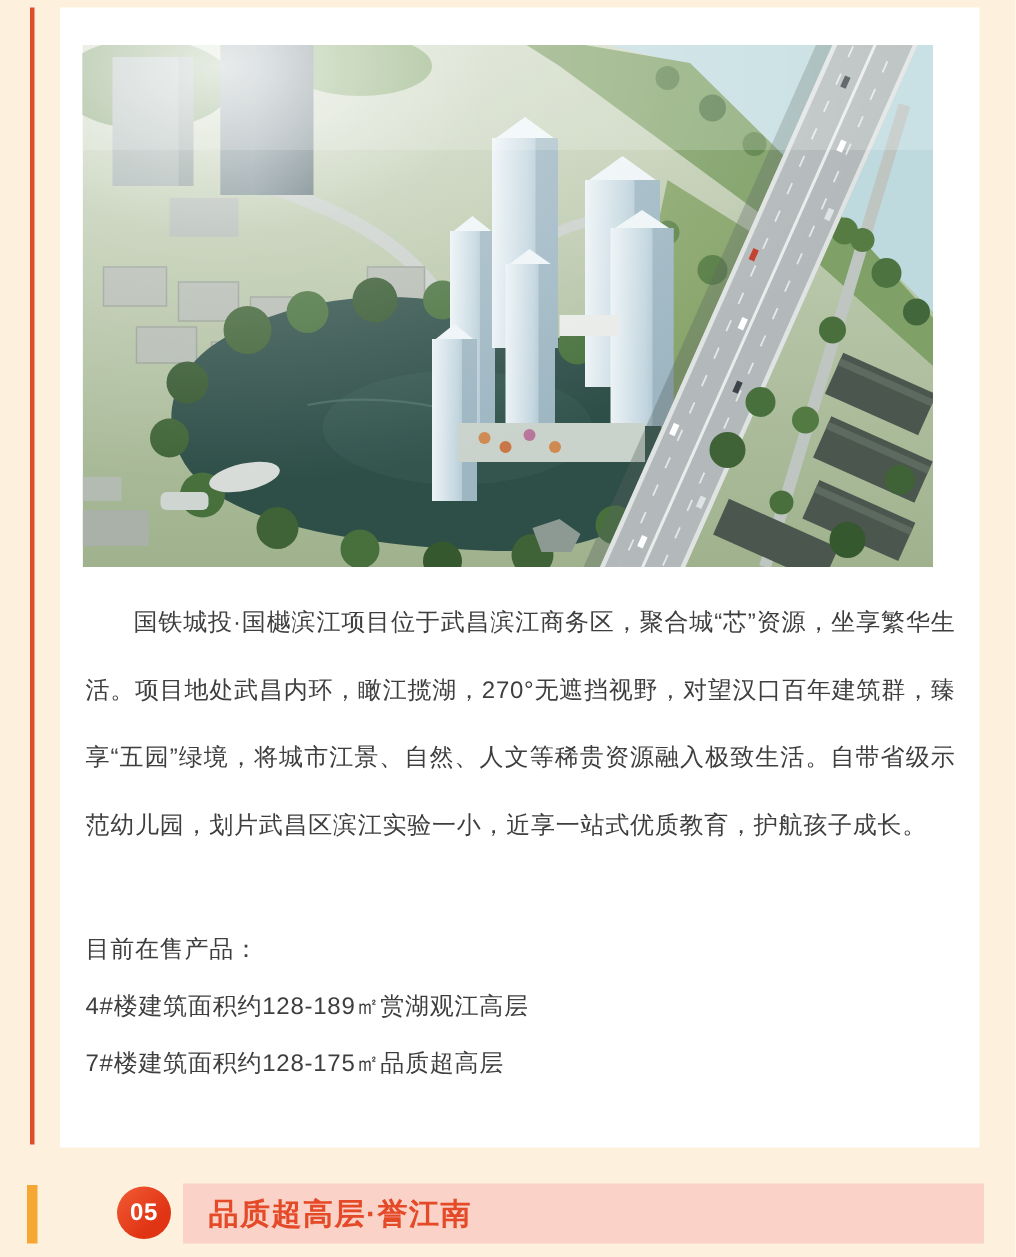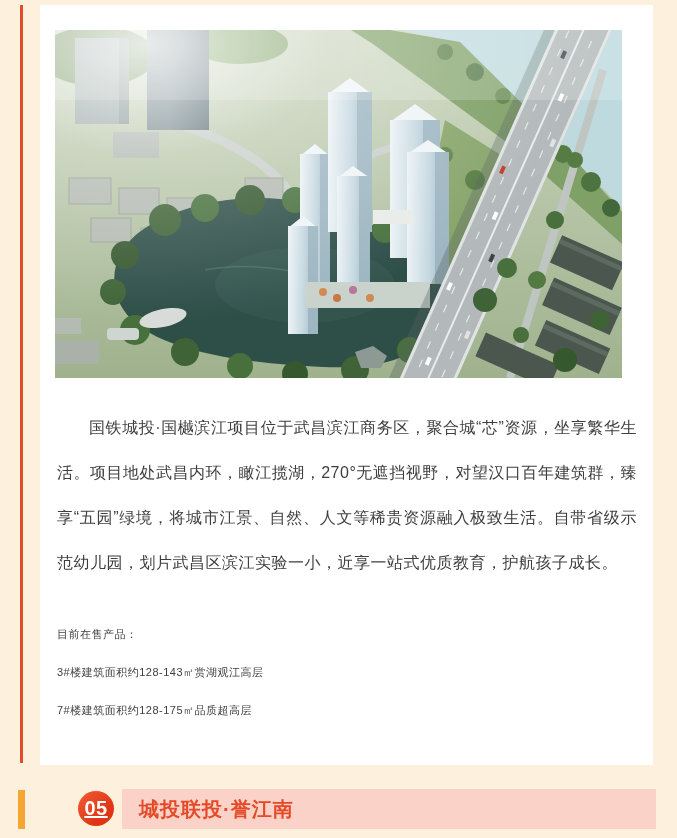--- a/index.html
+++ b/index.html
@@ -17,43 +17,42 @@
   .card {
     position:absolute; left:40px; top:5px; width:613px; height:760px;
     background:#ffffff;
   }
   .hero {
     position:absolute; left:15px; top:25px; width:567px; height:348px;
     display:block; overflow:hidden;
   }
   .hero svg { display:block; width:567px; height:348px; }
   .body-text {
-    position:absolute; left:17px; top:400px; width:580px;
+    position:absolute; left:17px; top:388px; width:580px;
     color:#3e3e3e; font-size:16px; line-height:45px;
     letter-spacing:0.5px; text-align:justify;
   }
   .body-text p { text-indent:2em; }
   .products {
     position:absolute; left:17px; top:610px; width:580px;
-    color:#3e3e3e; font-size:11px; line-height:38px;
+    color:#3e3e3e; font-size:16px; line-height:38px;
     letter-spacing:0.5px;
   }
   .bottom-section { position:absolute; left:0; top:778px; width:677px; height:60px; }
   .yellow-bar {
     position:absolute; left:18px; top:12px; width:7px; height:39px;
     background:#f6a733;
   }
   .num-badge {
     position:absolute; left:78px; top:13px; width:36px; height:35px;
     border-radius:50%;
     background:linear-gradient(135deg,#f25b35 0%,#e03414 70%);
-    color:#ffffff; font-weight:bold; font-size:20px;
+    color:#ffffff; font-weight:bold; font-size:16px;
     display:flex; align-items:center; justify-content:center;
     letter-spacing:0.5px;
-    text-decoration:underline;
   }
   .pink-bar {
     position:absolute; left:122px; top:11px; width:534px; height:40px;
     background:#fad2c8;
     display:flex; align-items:center;
   }
   .section-title {
     margin-left:17px;
     color:#e54a28; font-weight:bold; font-size:20px; letter-spacing:1px;
   }
@@ -235,25 +234,25 @@
       <rect width="567" height="70" fill="#ffffff" opacity="0.18"></rect>
     </svg>
   </div>
 
   <div class="body-text">
     <p>国铁城投·国樾滨江项目位于武昌滨江商务区，聚合城“芯”资源，坐享繁华生活。项目地处武昌内环，瞰江揽湖，270°无遮挡视野，对望汉口百年建筑群，臻享“五园”绿境，将城市江景、自然、人文等稀贵资源融入极致生活。自带省级示范幼儿园，划片武昌区滨江实验一小，近享一站式优质教育，护航孩子成长。</p>
   </div>
 
   <div class="products">
     <div>目前在售产品：</div>
-    <div>3#楼建筑面积约128-143㎡赏湖观江高层</div>
+    <div>4#楼建筑面积约128-189㎡赏湖观江高层</div>
     <div>7#楼建筑面积约128-175㎡品质超高层</div>
   </div>
 
 </div>
 
 <div class="bottom-section">
   <div class="yellow-bar"></div>
   <div class="num-badge">05</div>
   <div class="pink-bar">
-    <span class="section-title">城投联投·誉江南</span>
+    <span class="section-title">品质超高层·誉江南</span>
   </div>
 </div>
 
 </body></html>

